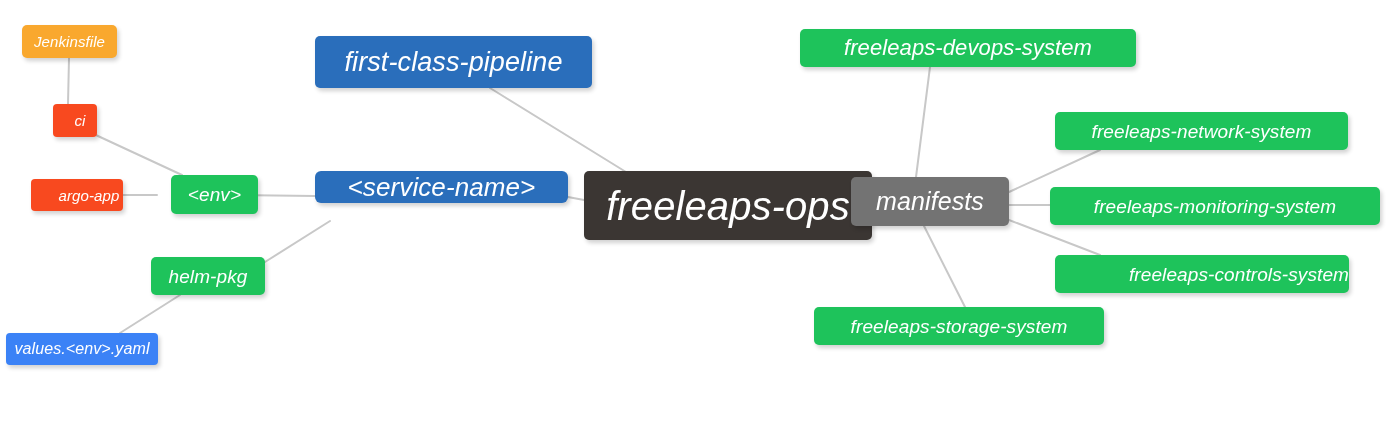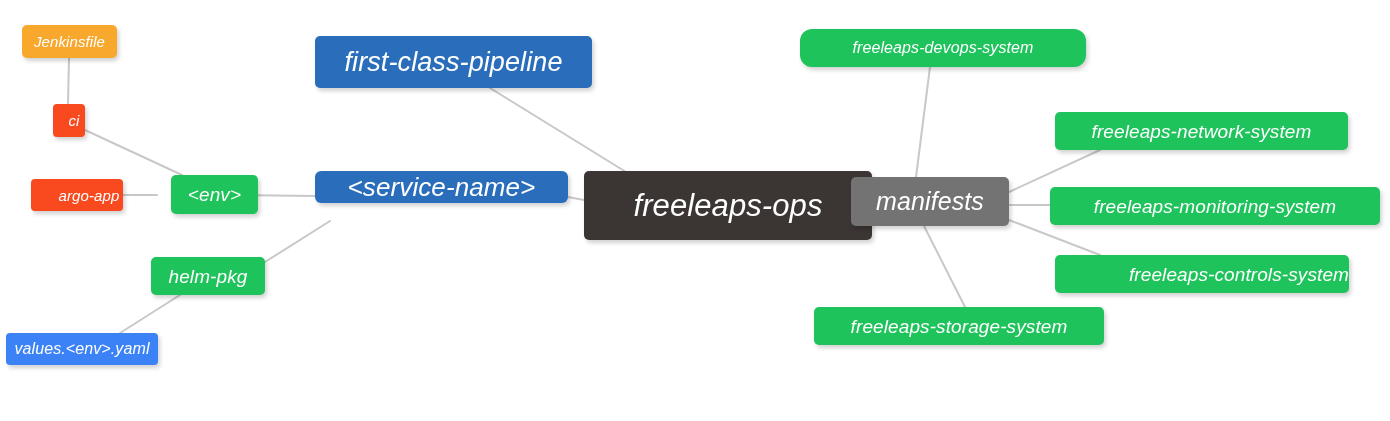--- a/index.html
+++ b/index.html
@@ -65,48 +65,48 @@
       <line x1="916" y1="177" x2="930" y2="67" stroke="#c8c8c8" stroke-width="2" stroke-linecap="round"></line>
       <line x1="1009" y1="192" x2="1100" y2="150" stroke="#c8c8c8" stroke-width="2" stroke-linecap="round"></line>
       <line x1="1009" y1="205" x2="1050" y2="205" stroke="#c8c8c8" stroke-width="2" stroke-linecap="round"></line>
       <line x1="1009" y1="220" x2="1100" y2="255" stroke="#c8c8c8" stroke-width="2" stroke-linecap="round"></line>
       <line x1="924" y1="226" x2="965" y2="307" stroke="#c8c8c8" stroke-width="2" stroke-linecap="round"></line>
     </svg>
   <div id="node-layer">
       <div class="node" style="left: 22px; top: 25px; width: 95px; height: 33px; background: rgb(249, 168, 46); font-size: 15px; border-radius: 5px;">
         <span class="node-label">Jenkinsfile</span>
       </div>
-      <div class="node" style="left: 53px; top: 104px; width: 32px; height: 33px; background: rgb(248, 73, 31); font-size: 15px; border-radius: 4px; padding-left: 10px;">
+      <div class="node" style="left: 53px; top: 104px; width: 44px; height: 33px; background: rgb(248, 73, 31); font-size: 15px; border-radius: 4px; padding-left: 10px;">
         <span class="node-label">ci</span>
       </div>
       <div class="node" style="left: 31px; top: 179px; width: 92px; height: 32px; background: rgb(248, 73, 31); font-size: 15px; border-radius: 4px; padding-left: 24px;">
         <span class="node-label">argo-app</span>
       </div>
       <div class="node" style="left: 157px; top: 175px; width: 87px; height: 39px; background: rgb(30, 195, 91); font-size: 19px; border-radius: 5px; margin-left: 14px;">
         <span class="node-label">&lt;env&gt;</span>
       </div>
       <div class="node" style="left: 151px; top: 257px; width: 114px; height: 38px; background: rgb(30, 195, 91); font-size: 19px; border-radius: 5px;">
         <span class="node-label">helm-pkg</span>
       </div>
       <div class="node" style="left: 6px; top: 333px; width: 152px; height: 32px; background: #3b82f6; font-size: 16px; border-radius: 4px;">
         <span class="node-label">values.&lt;env&gt;.yaml</span>
       </div>
       <div class="node" style="left: 315px; top: 36px; width: 277px; height: 52px; background: rgb(42, 110, 187); font-size: 27px; border-radius: 5px;">
         <span class="node-label">first-class-pipeline</span>
       </div>
       <div class="node" style="left: 315px; top: 171px; width: 253px; height: 32px; background: rgb(42, 110, 187); font-size: 26px; border-radius: 6px;">
         <span class="node-label">&lt;service-name&gt;</span>
       </div>
-      <div class="node" style="left: 584px; top: 171px; width: 288px; height: 69px; background: rgb(59, 54, 51); font-size: 31px; border-radius: 5px;">
+      <div class="node" style="left: 584px; top: 171px; width: 288px; height: 69px; background: rgb(59, 54, 51); font-size: 40px; border-radius: 5px;">
         <span class="node-label">freeleaps-ops</span>
       </div>
       <div class="node" style="left: 851px; top: 177px; width: 158px; height: 49px; background: #737373; font-size: 25px; border-radius: 5px;">
         <span class="node-label">manifests</span>
       </div>
-      <div class="node" style="left: 800px; top: 29px; width: 286px; height: 38px; background: rgb(30, 195, 91); font-size: 16px; border-radius: 12px;">
+      <div class="node" style="left: 800px; top: 29px; width: 336px; height: 38px; background: rgb(30, 195, 91); font-size: 22px; border-radius: 5px;">
         <span class="node-label">freeleaps-devops-system</span>
       </div>
       <div class="node" style="left: 1055px; top: 112px; width: 293px; height: 38px; background: rgb(30, 195, 91); font-size: 19px; border-radius: 5px;">
         <span class="node-label">freeleaps-network-system</span>
       </div>
       <div class="node" style="left: 1050px; top: 187px; width: 330px; height: 38px; background: rgb(30, 195, 91); font-size: 19px; border-radius: 5px;">
         <span class="node-label">freeleaps-monitoring-system</span>
       </div>
       <div class="node" style="left: 1055px; top: 255px; width: 294px; height: 38px; background: rgb(30, 195, 91); font-size: 19px; border-radius: 5px; justify-content: flex-end;">
         <span class="node-label">freeleaps-controls-system</span>

